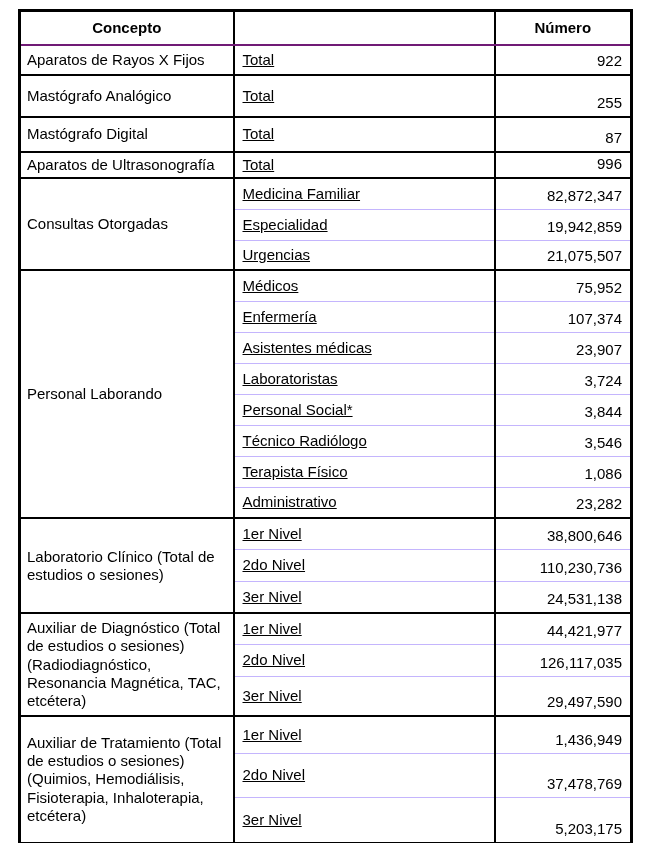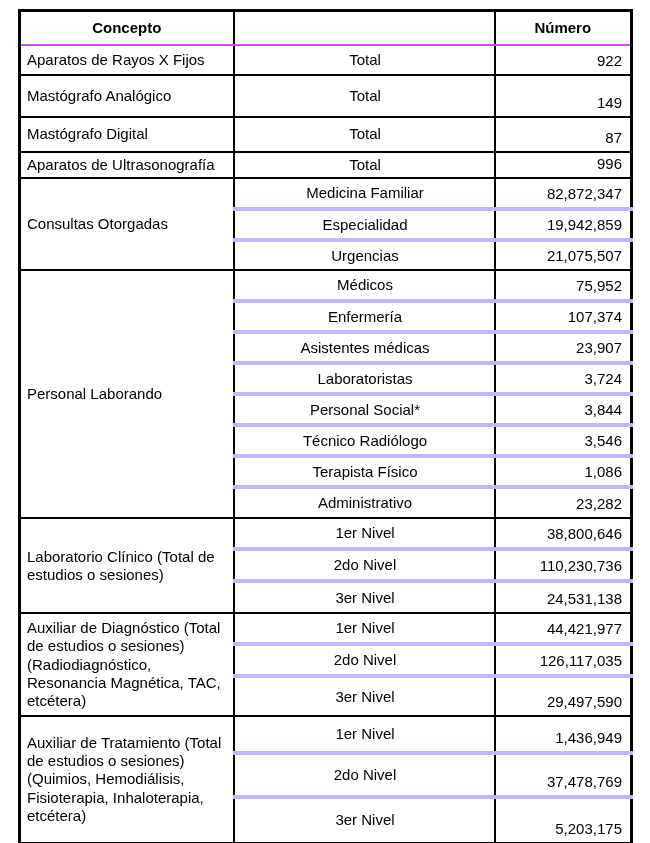--- a/index.html
+++ b/index.html
@@ -30,45 +30,46 @@
     font-size: 15px;
     line-height: 1.22;
     padding: 2px 6px;
     overflow: hidden;
   }
   th.hdr {
     font-weight: bold;
     text-align: center;
     vertical-align: middle;
     height: 28px;
-    border-bottom: 2px solid #d946ef;
+    border-bottom: 2px solid #701a75;
   }
   td.concepto {
     text-align: left;
     vertical-align: middle;
     border-right: 2px solid #000;
     padding-left: 6px;
     padding-right: 4px;
   }
   th.col-concepto { border-right: 2px solid #000; }
   th.col-middle   { border-right: 2px solid #000; }
   td.label {
-    text-align: center;
+    text-align: left;
     vertical-align: middle;
     border-right: 2px solid #000;
     padding-left: 8px;
+    text-decoration: underline;
   }
   td.num {
     text-align: right;
     vertical-align: bottom;
     padding: 2px 8px 4px 2px;
     font-variant-numeric: tabular-nums;
   }
   tr.group-start td { border-top: 2px solid #000; }
-  tr.sub-row td { border-top: 4px solid #c4b5fd; margin-left: 30px; }
+  tr.sub-row td { border-top: 1px solid #c4b5fd; margin-left: 30px; }
 </style>
 </head>
 <body>
 
 <div class="table-wrap">
   <table class="data-table">
     <colgroup>
       <col class="c1">
         <col class="c2">
         <col class="c3">
@@ -83,21 +84,21 @@
     <tbody id="table-body">
 
     <tr class="group-start" style="height: 30px;">
           <td class="concepto" rowspan="1">Aparatos de Rayos X Fijos</td>
           <td class="label">Total</td>
           <td class="num">922</td>
         </tr>
         <tr class="group-start" style="height: 42px;">
           <td class="concepto" rowspan="1">Mastógrafo Analógico</td>
           <td class="label">Total</td>
-          <td class="num">149</td>
+          <td class="num">255</td>
         </tr>
         <tr class="group-start" style="height: 35px;">
           <td class="concepto" rowspan="1">Mastógrafo Digital</td>
           <td class="label">Total</td>
           <td class="num">87</td>
         </tr>
         <tr class="group-start" style="height: 16px;">
           <td class="concepto" rowspan="1">Aparatos de Ultrasonografía</td>
           <td class="label">Total</td>
           <td class="num">996</td>

